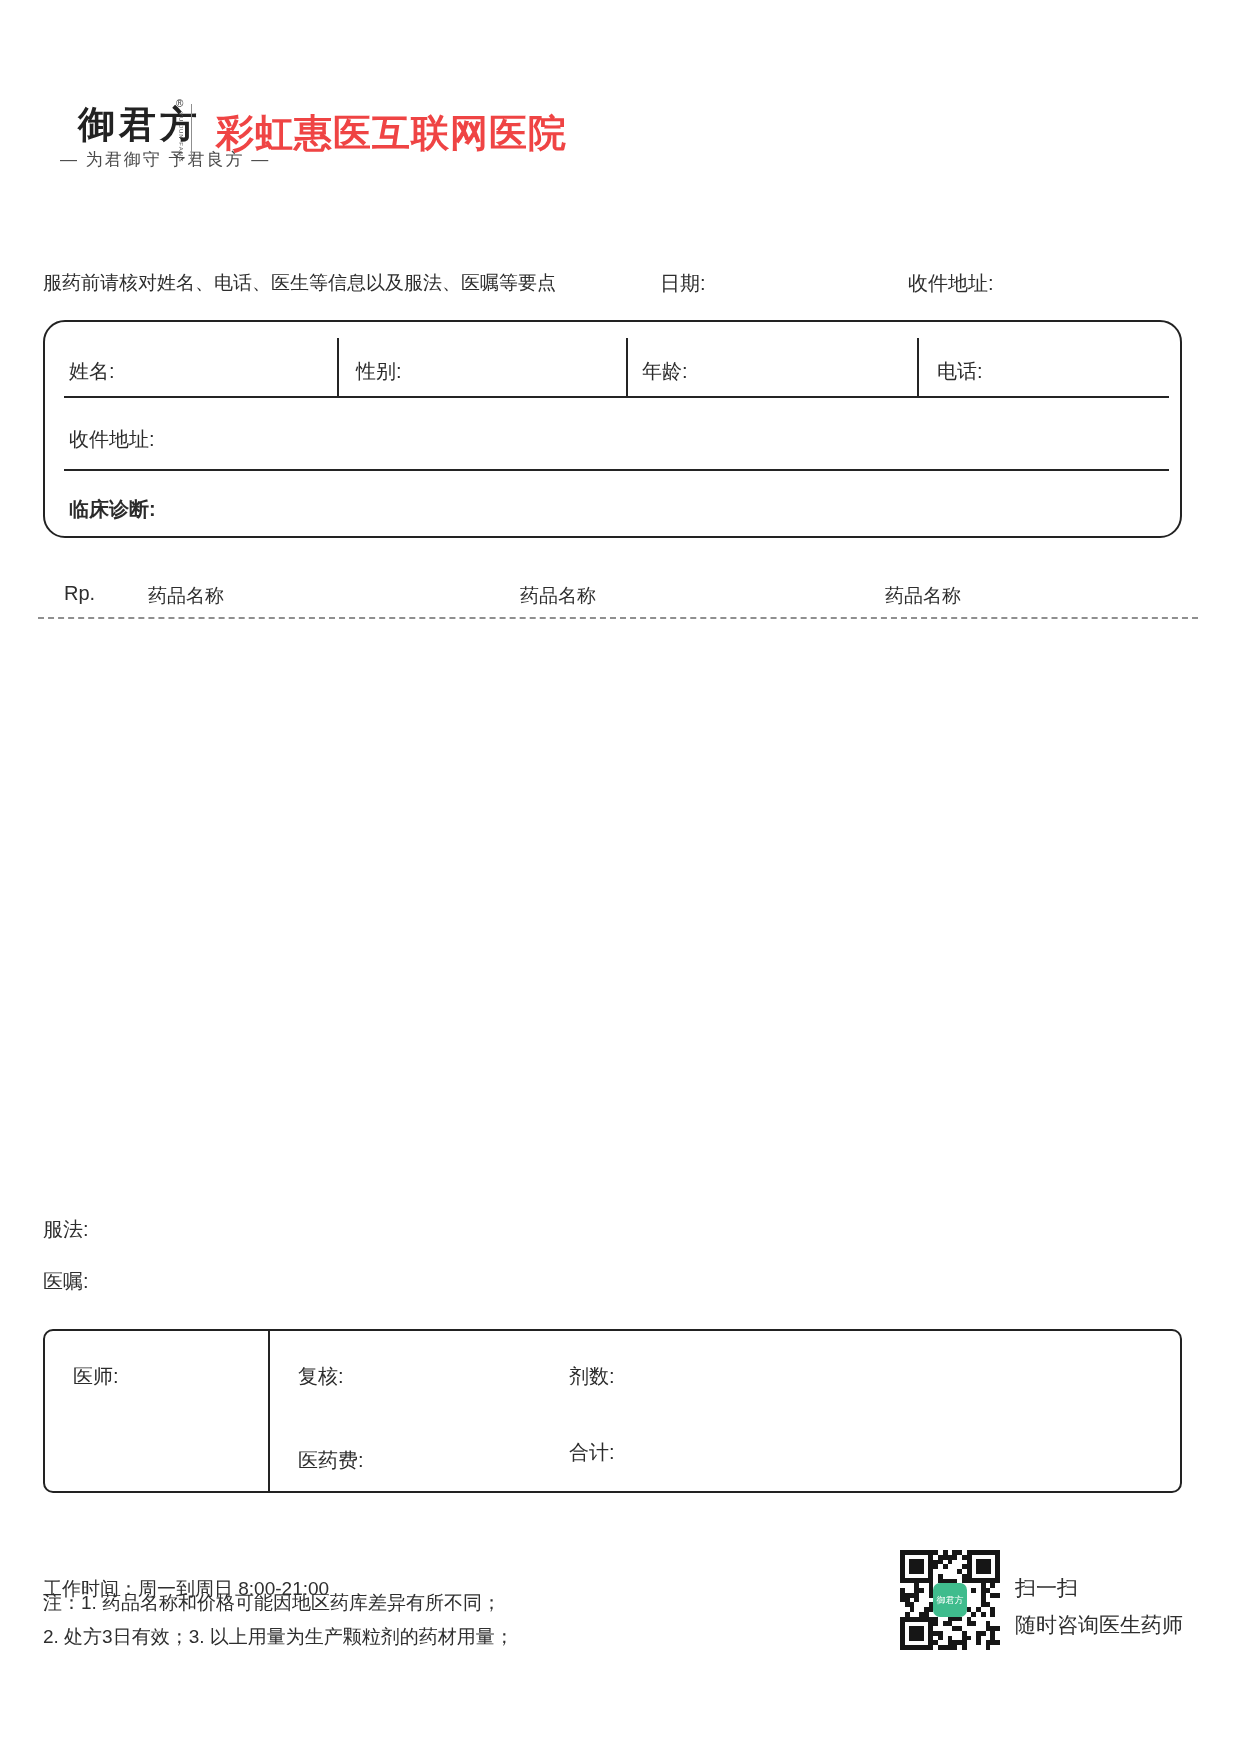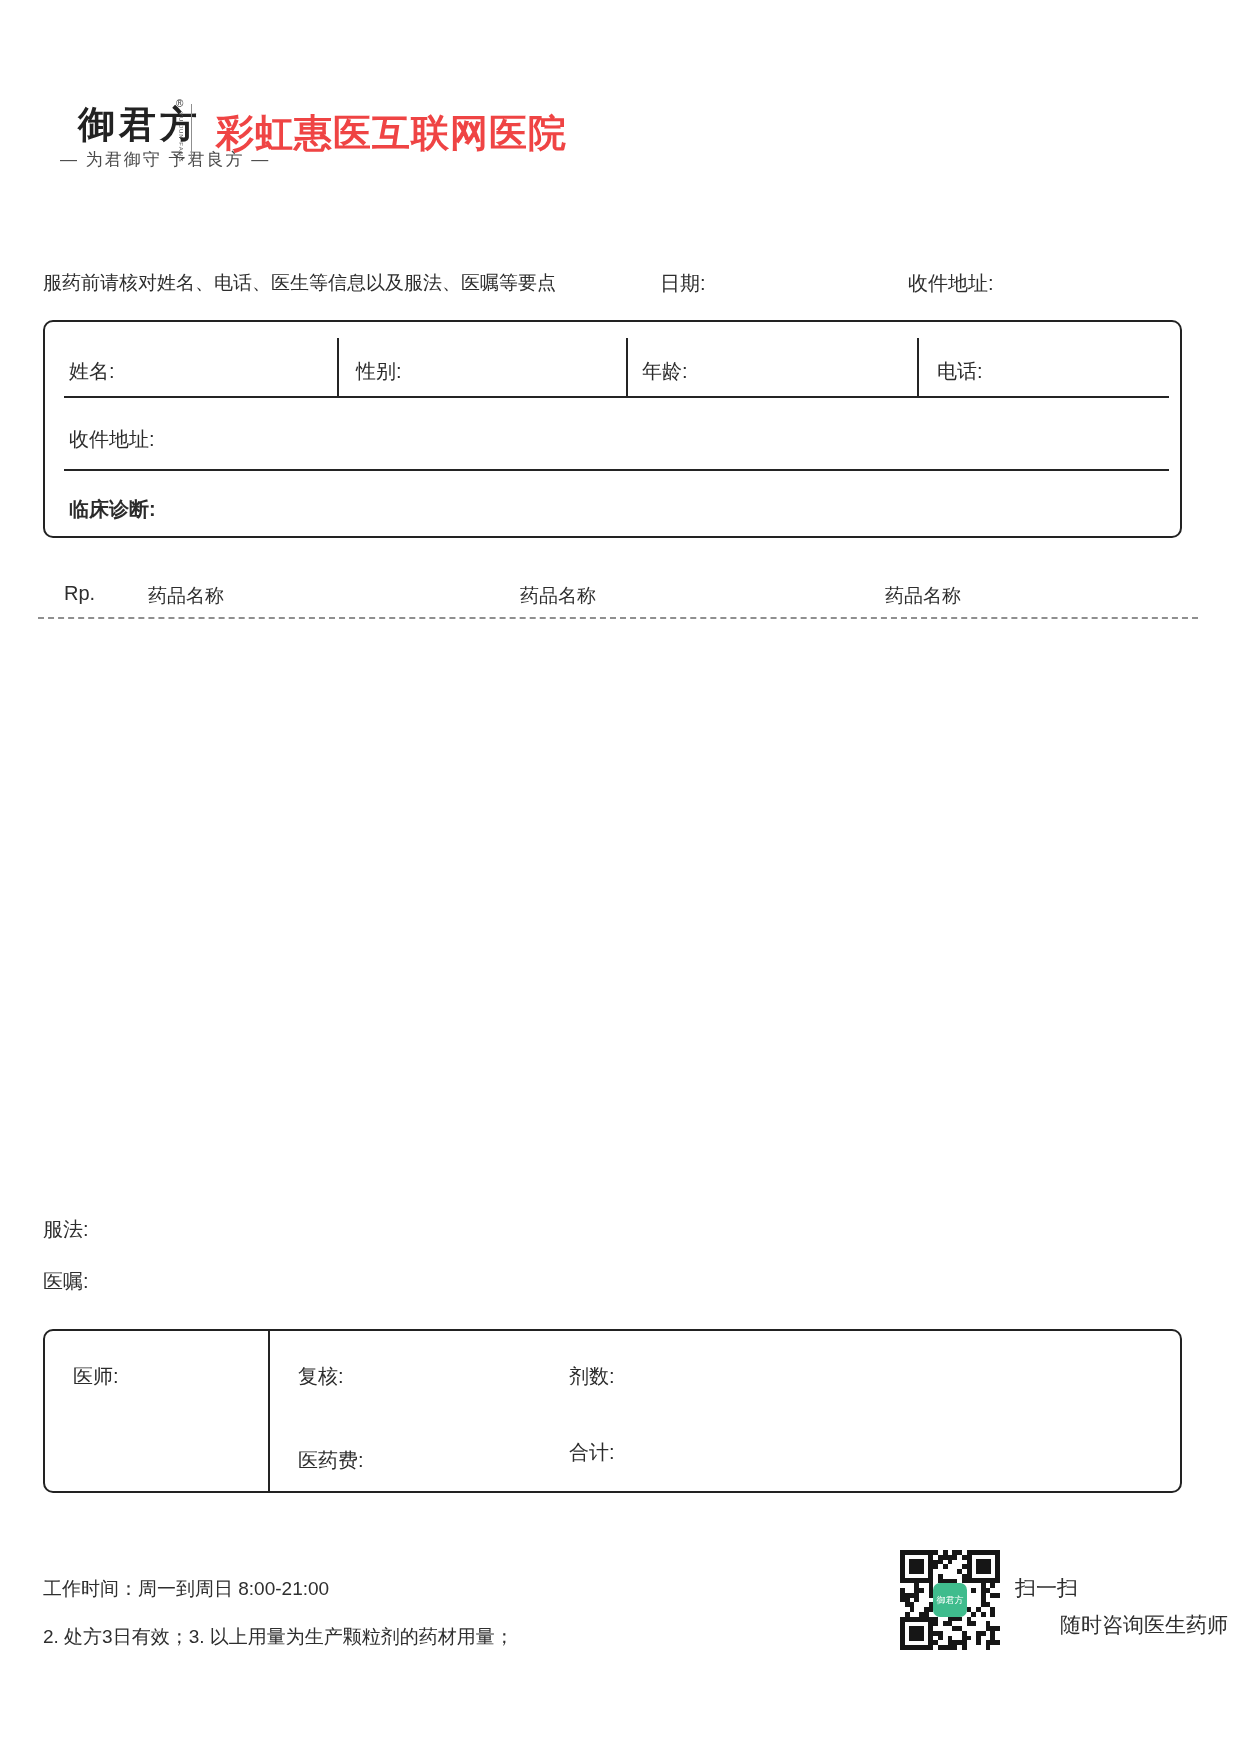--- a/index.html
+++ b/index.html
@@ -28,21 +28,21 @@
     position:absolute; left:216px; top:108px;
     font-size:38px; font-weight:bold; letter-spacing:1px; color:#ef4444;
   }
   
   .notice-hint { position:absolute; left:43px;  top:270px; font-size:19px; color:#2d2d2d; }
   .date-label  { position:absolute; left:660px; top:270px; font-size:20px; }
   .rxno-label  { position:absolute; left:908px; top:270px; font-size:20px; }
   
   .patient-box {
     position:absolute; left:43px; top:320px; width:1139px; height:218px;
-    border:2px solid #222; border-radius:10px;
+    border:2px solid #222; border-radius:22px;
   }
   .p-label { position:absolute; font-size:20px; color:#2b2b2b; }
   .lbl-name   { left:24px;  top:36px; }
   .lbl-gender { left:311px; top:36px; }
   .lbl-age    { left:597px; top:36px; }
   .lbl-phone  { left:892px; top:36px; }
   .v-div { position:absolute; width:2px; height:58px; top:16px; background:#242424; }
   .vd1 { left:292px; } .vd2 { left:581px; } .vd3 { left:872px; }
   .h-line { position:absolute; left:19px; width:1105px; height:2px; background:#242424; }
   .hl1 { top:74px; } .hl2 { top:147px; }
@@ -78,21 +78,21 @@
   .qr .m { background:#161616; }
   .finder { position:absolute; width:33px; height:33px; border:5px solid #161616; background:#fff; }
   .finder::after { content:""; position:absolute; inset:4px; background:#161616; }
   .f-tl { left:0; top:0; } .f-tr { right:0; top:0; } .f-bl { left:0; bottom:0; }
   .qr-badge {
     position:absolute; left:50%; top:50%; transform:translate(-50%,-50%);
     width:34px; height:34px; border-radius:7px; background:#3fbc8d;
     color:#fff; font-size:9px; letter-spacing:0; display:flex; align-items:center; justify-content:center;
   }
   .qr-scan    { position:absolute; left:1015px; top:1574px; font-size:21px; }
-  .qr-consult { position:absolute; left:1060px; top:1611px; font-size:21px; }
+  .qr-consult { position:absolute; left:1015px; top:1611px; font-size:21px; }
 </style>
 </head>
 <body>
 
 <div class="page">
 
   <div class="brand-name">御君方</div>
   <div class="brand-reg">®</div>
   <div class="brand-latin">YU JUN FANG</div>
   <div class="brand-slogan">— 为君御守 予君良方 —</div>
@@ -129,20 +129,21 @@
   <section class="sign-box">
     <span class="s-label lbl-doctor">医师:</span>
     <span class="s-div"></span>
     <span class="s-label lbl-review">复核:</span>
     <span class="s-label lbl-doses">剂数:</span>
     <span class="s-label lbl-fee">医药费:</span>
     <span class="s-label lbl-total">合计:</span>
   </section>
 
   <div class="work-hours">工作时间：周一到周日 8:00-21:00</div>
+  <div class="note-1">注：1. 药品名称和价格可能因地区药库差异有所不同；</div>
   <div class="note-2">2. 处方3日有效；3. 以上用量为生产颗粒剂的药材用量；</div>
 
   <div class="qr">
     <div class="modules">
         <div class="m" style="grid-area: 1 / 8;"></div>
         <div class="m" style="grid-area: 1 / 10;"></div>
         <div class="m" style="grid-area: 1 / 12;"></div>
         <div class="m" style="grid-area: 1 / 13;"></div>
         <div class="m" style="grid-area: 2 / 9;"></div>
         <div class="m" style="grid-area: 2 / 10;"></div>

